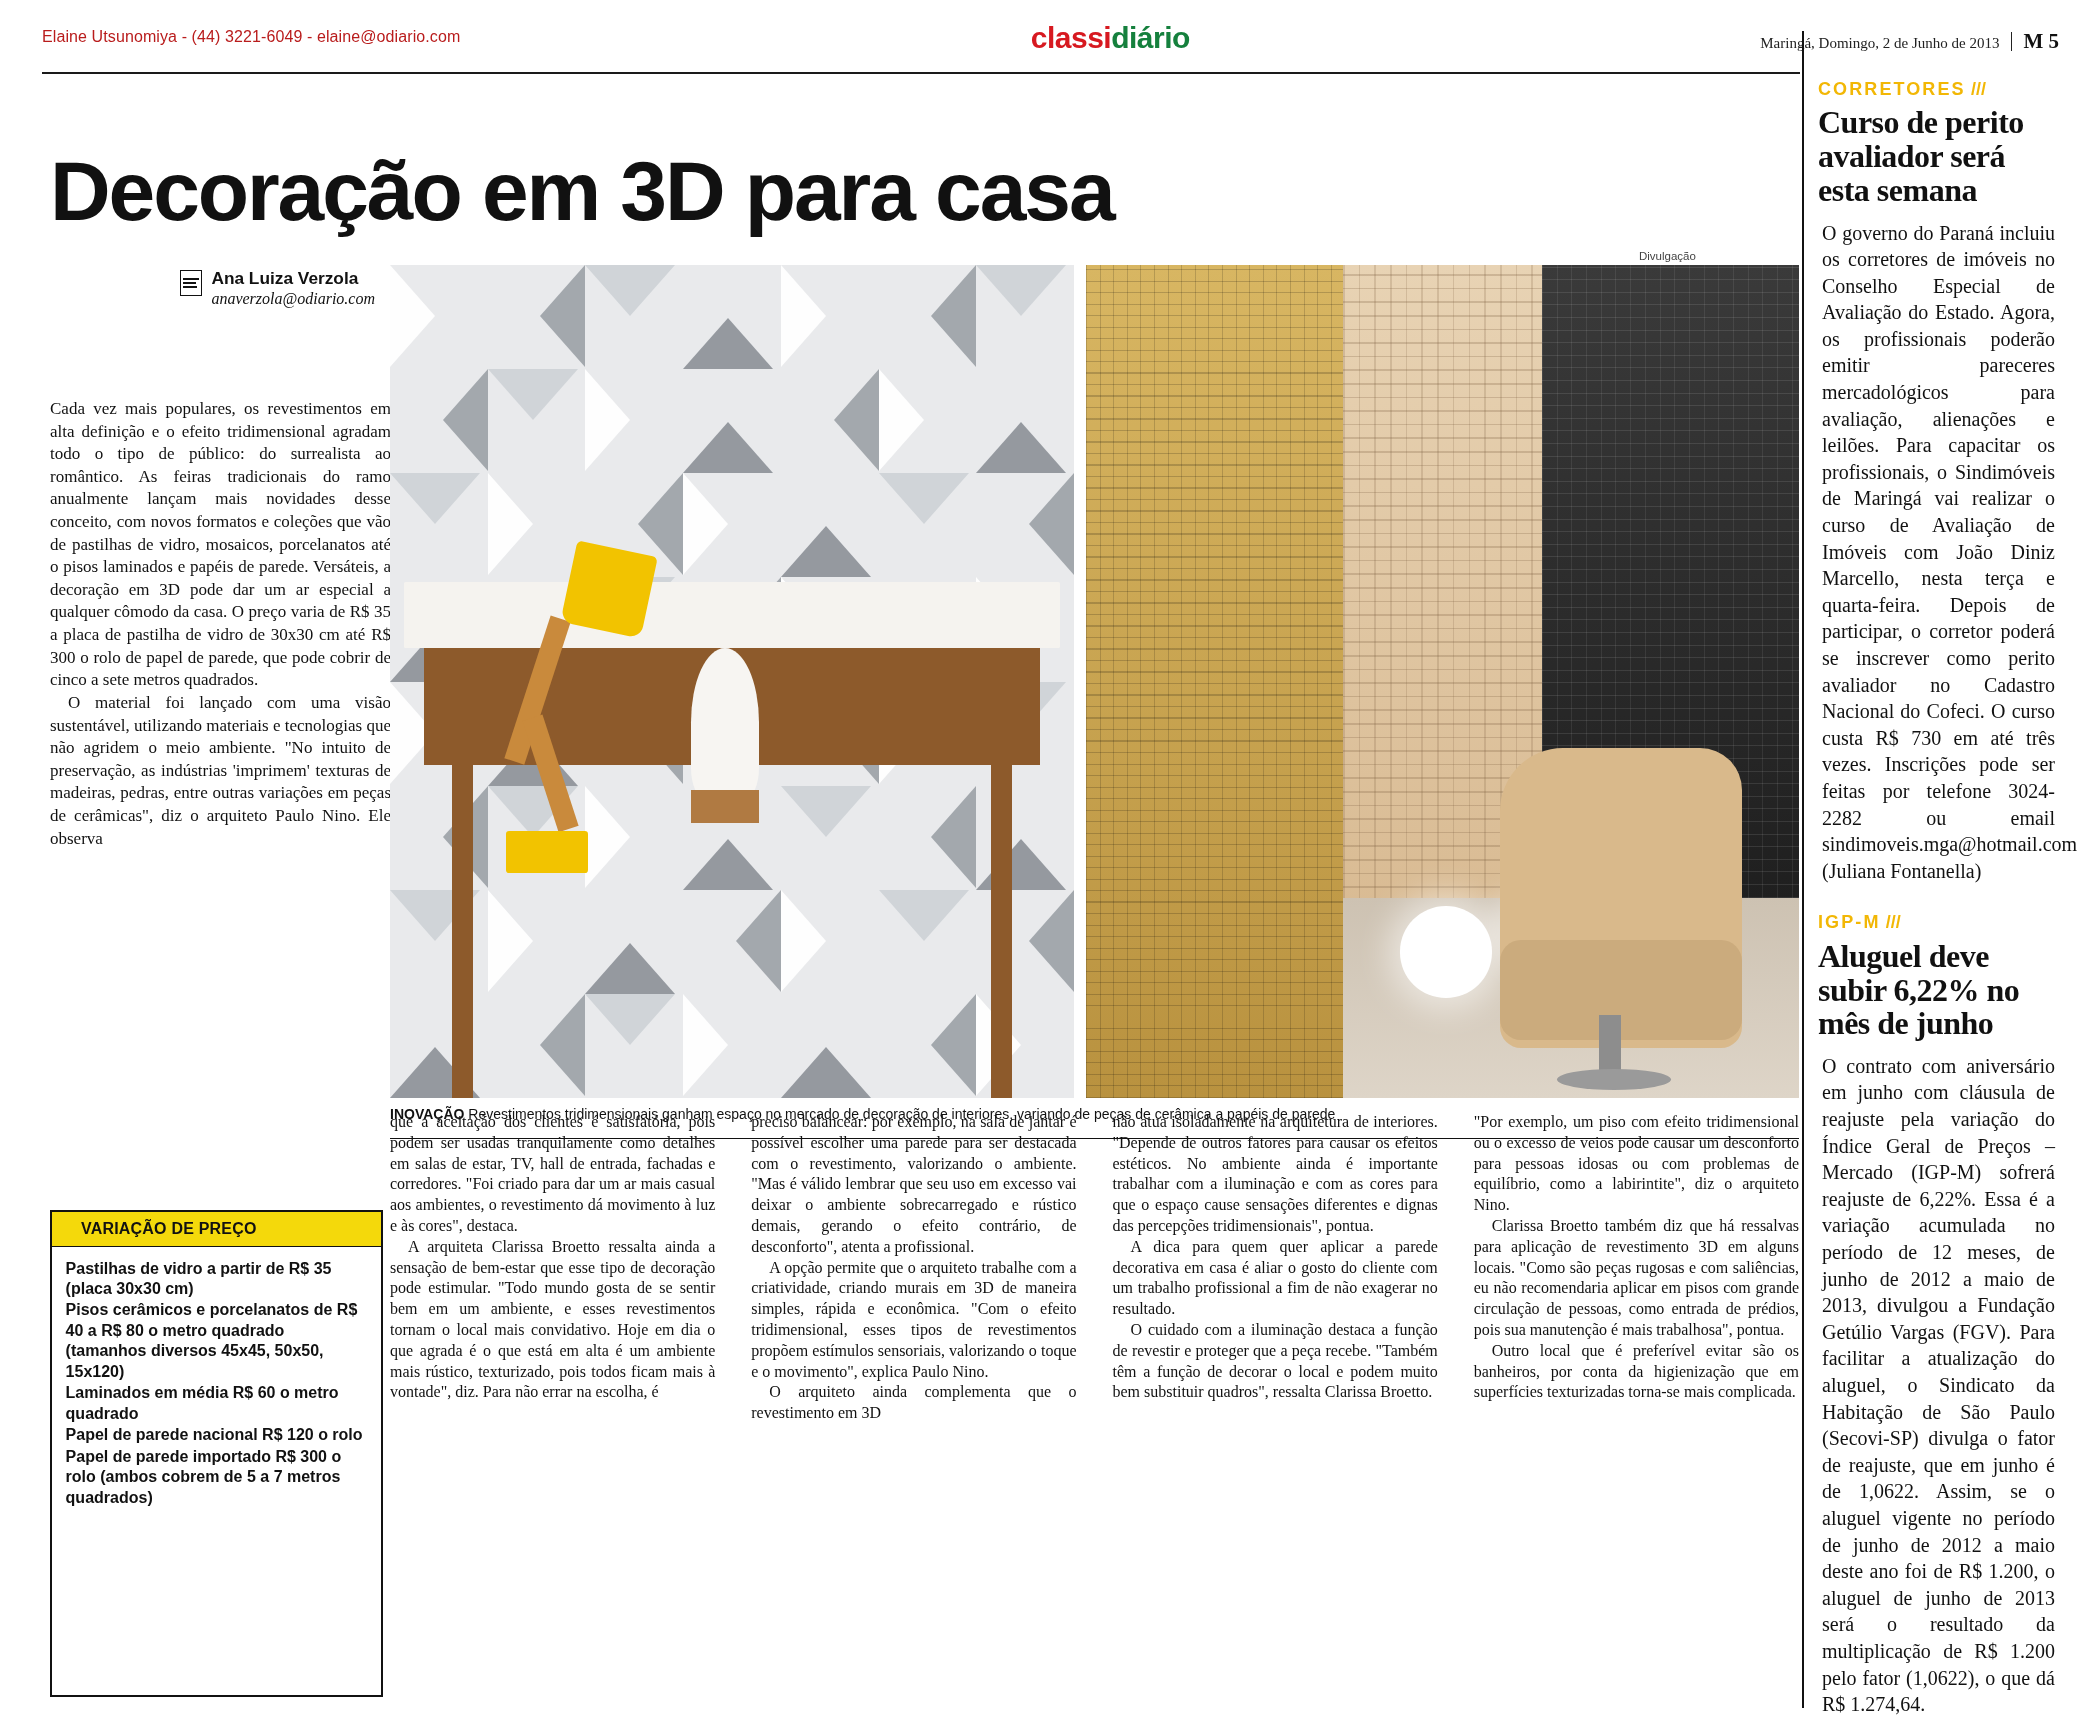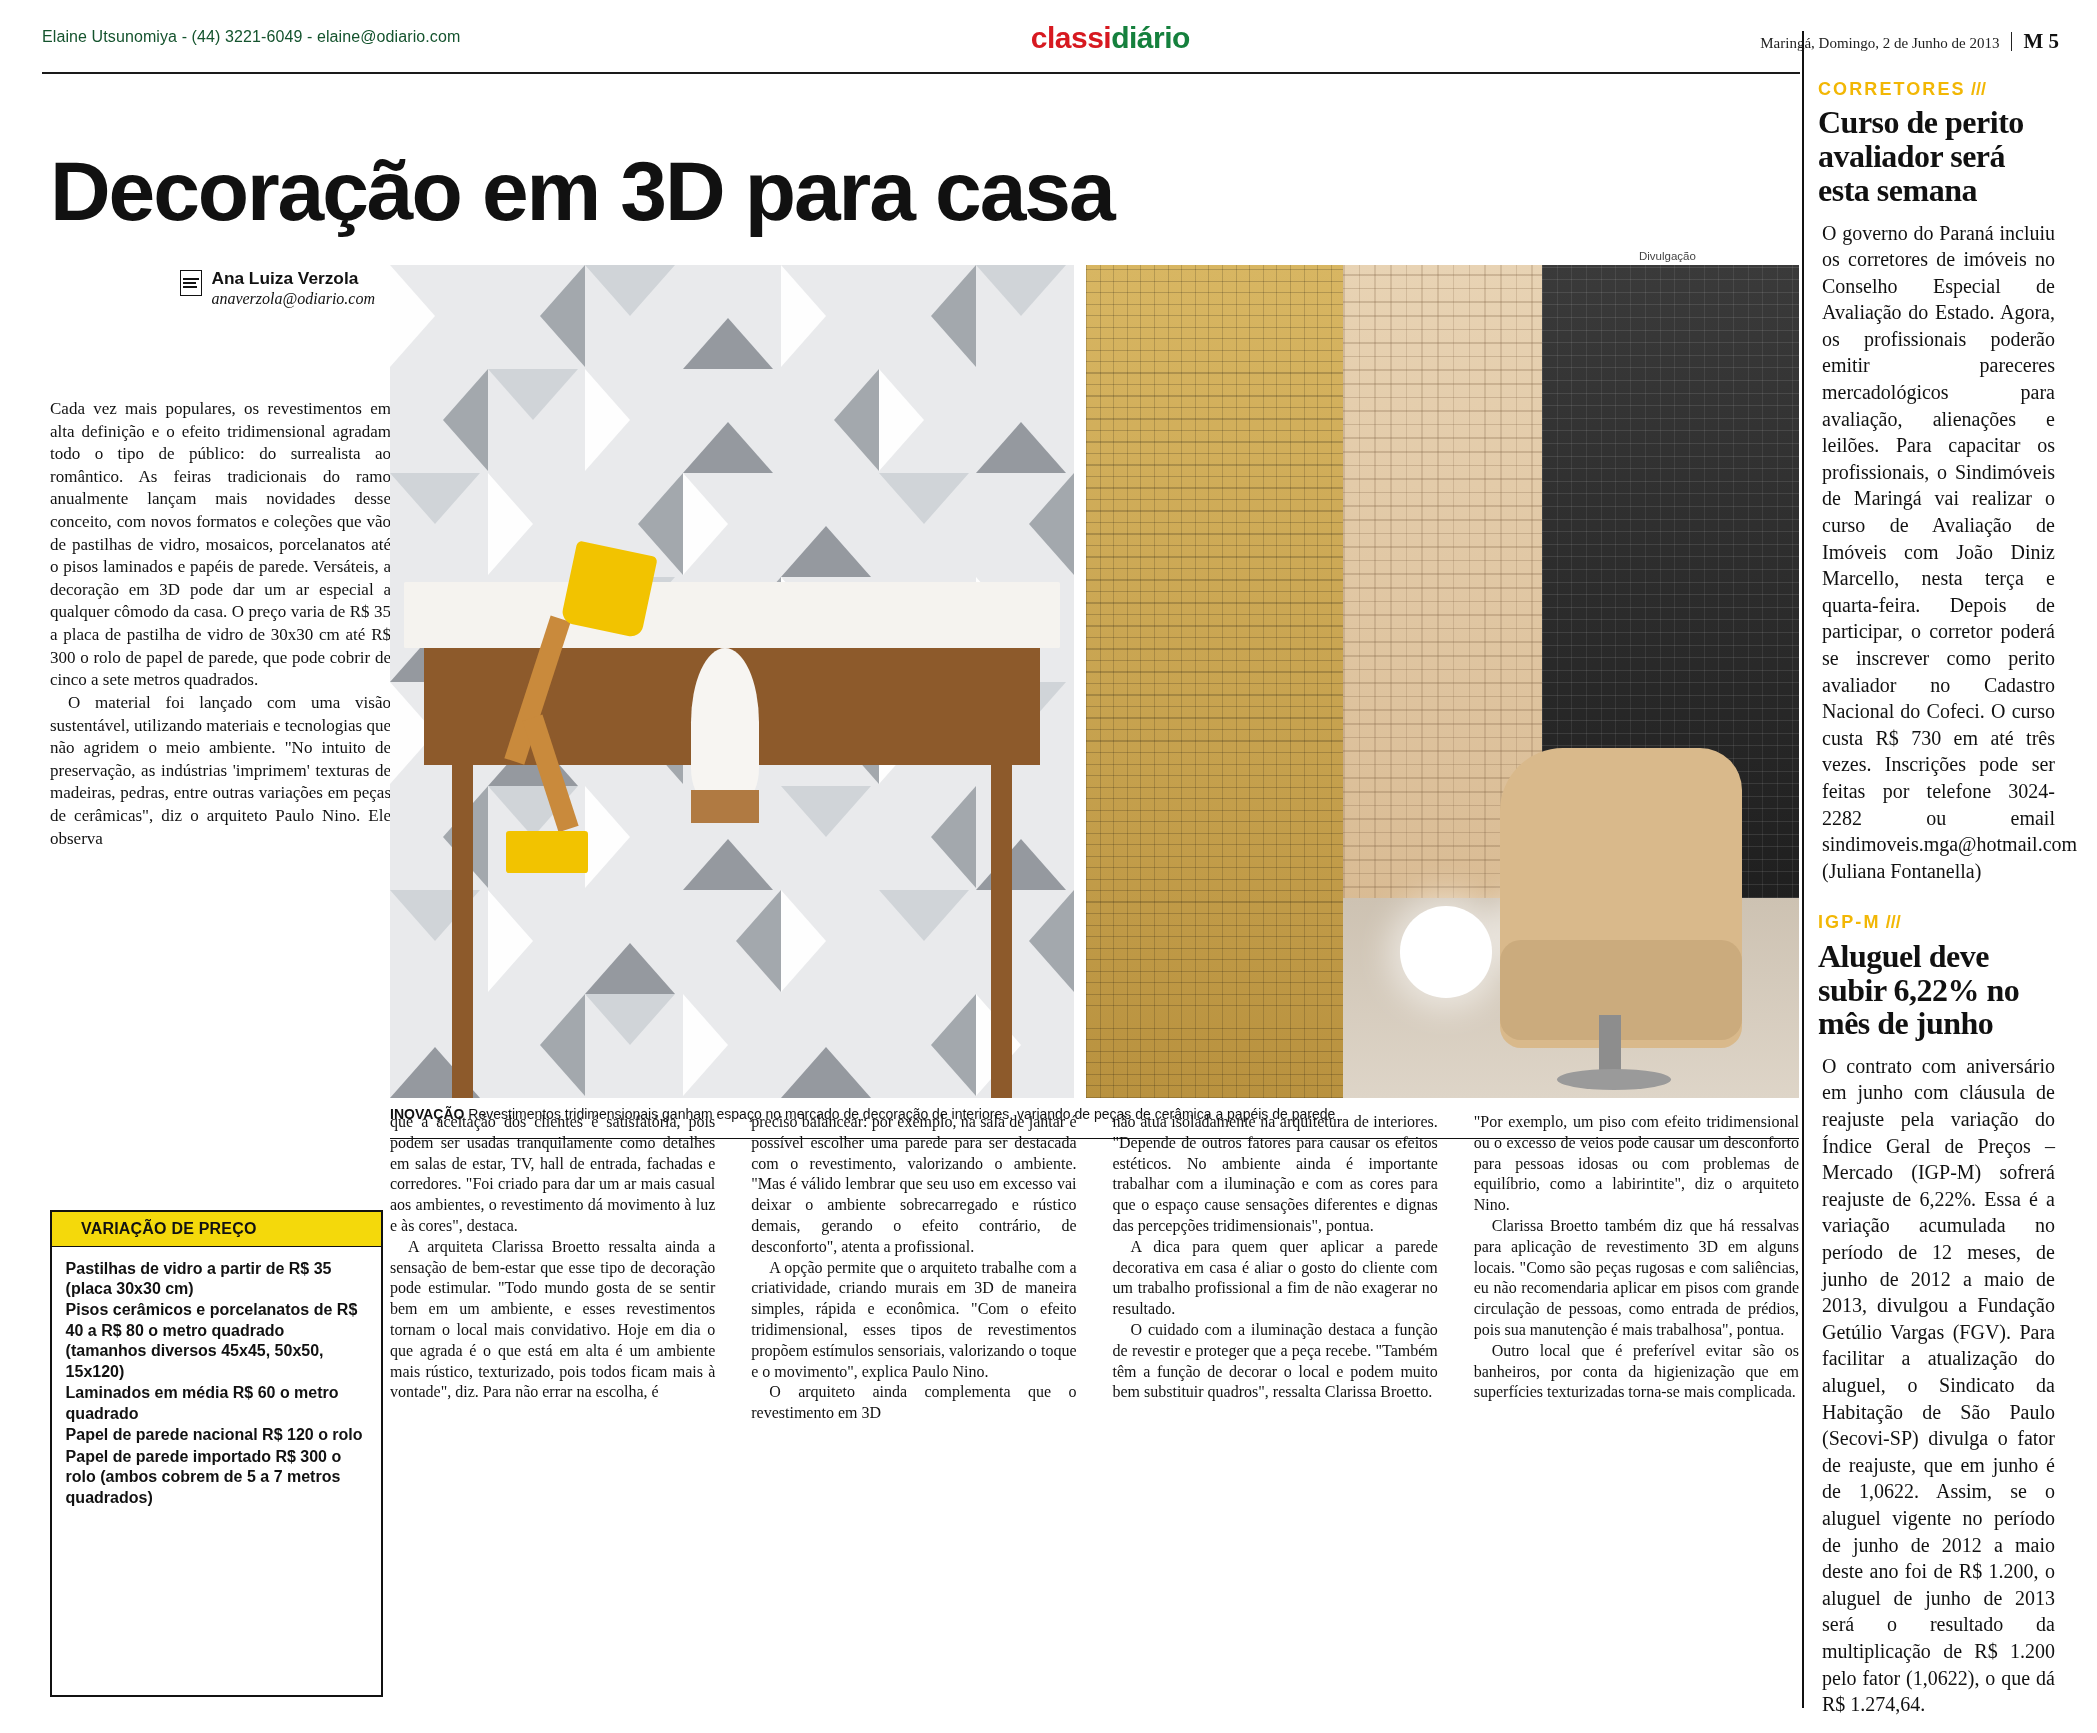--- a/index.html
+++ b/index.html
@@ -21,21 +21,21 @@
   }
 
   
   .masthead {
     position: absolute;
     left: 42px; top: 21px; width: 2017px; height: 47px;
     display: flex; align-items: flex-start; justify-content: space-between;
   }
   .mast-left {
     font-family: "Liberation Sans", sans-serif;
-    font-size: 16px; color: #14532d; letter-spacing: 0.1px;
+    font-size: 16px; color: #b91c1c; letter-spacing: 0.1px;
     padding-top: 7.3px;
   }
   .mast-center { display:flex; align-items:center; }
   .mast-center .classi {
     font-family: "Liberation Sans", sans-serif;
     font-weight: bold; font-size: 30px; color:#d71920; letter-spacing:-0.5px;
   }
   .mast-center .diario {
     font-family: "Liberation Sans", sans-serif;
     font-weight: bold; font-size: 30px; color:#15803d; letter-spacing:-0.5px;

